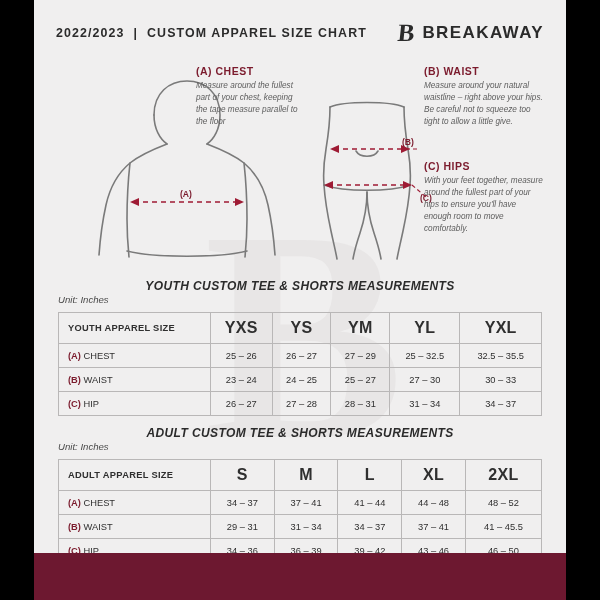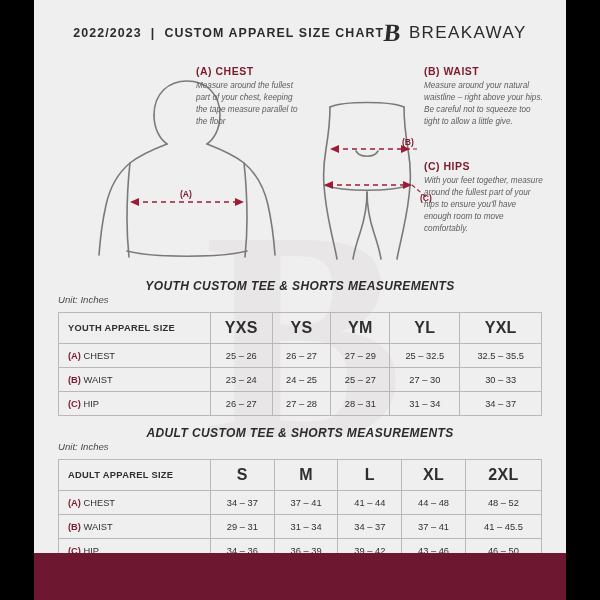--- a/index.html
+++ b/index.html
@@ -43,38 +43,38 @@
     opacity: .75;
     letter-spacing: -8px;
     user-select: none;
     z-index: 0;
   }
 
   .content { position: relative; z-index: 2; }
 
   
   .header {
-    display: flex; align-items: center; justify-content: center;
+    display: flex; align-items: center; justify-content: space-between;
     padding: 20px 22px 8px 22px;
   }
   .header-left {
     display: flex; align-items: center;
     font-size: 12.4px; font-weight: bold;
     letter-spacing: 1.1px; color: #2b2b2b;
   }
   .header-left .sep { margin: 0 9px; color: #2b2b2b; font-weight: bold; }
   .brand { display: flex; align-items: center; gap: 8px; }
   .brand-mark {
     font-family: "Liberation Serif", serif;
     font-size: 25px; font-weight: bold;
     color: #2b2b2b; line-height: 1;
     transform: skewX(-6deg);
   }
   .brand-name {
-    font-size: 17px; font-weight: normal;
+    font-size: 17px; font-weight: bold;
     letter-spacing: 1.4px; color: #2b2b2b;
   }
 
   
   .diagram-wrap {
     position: relative;
     height: 214px;
     margin: 2px 10px 0 10px;
   }
   .diagram-wrap svg { position: absolute; left: 0; top: 0; }

